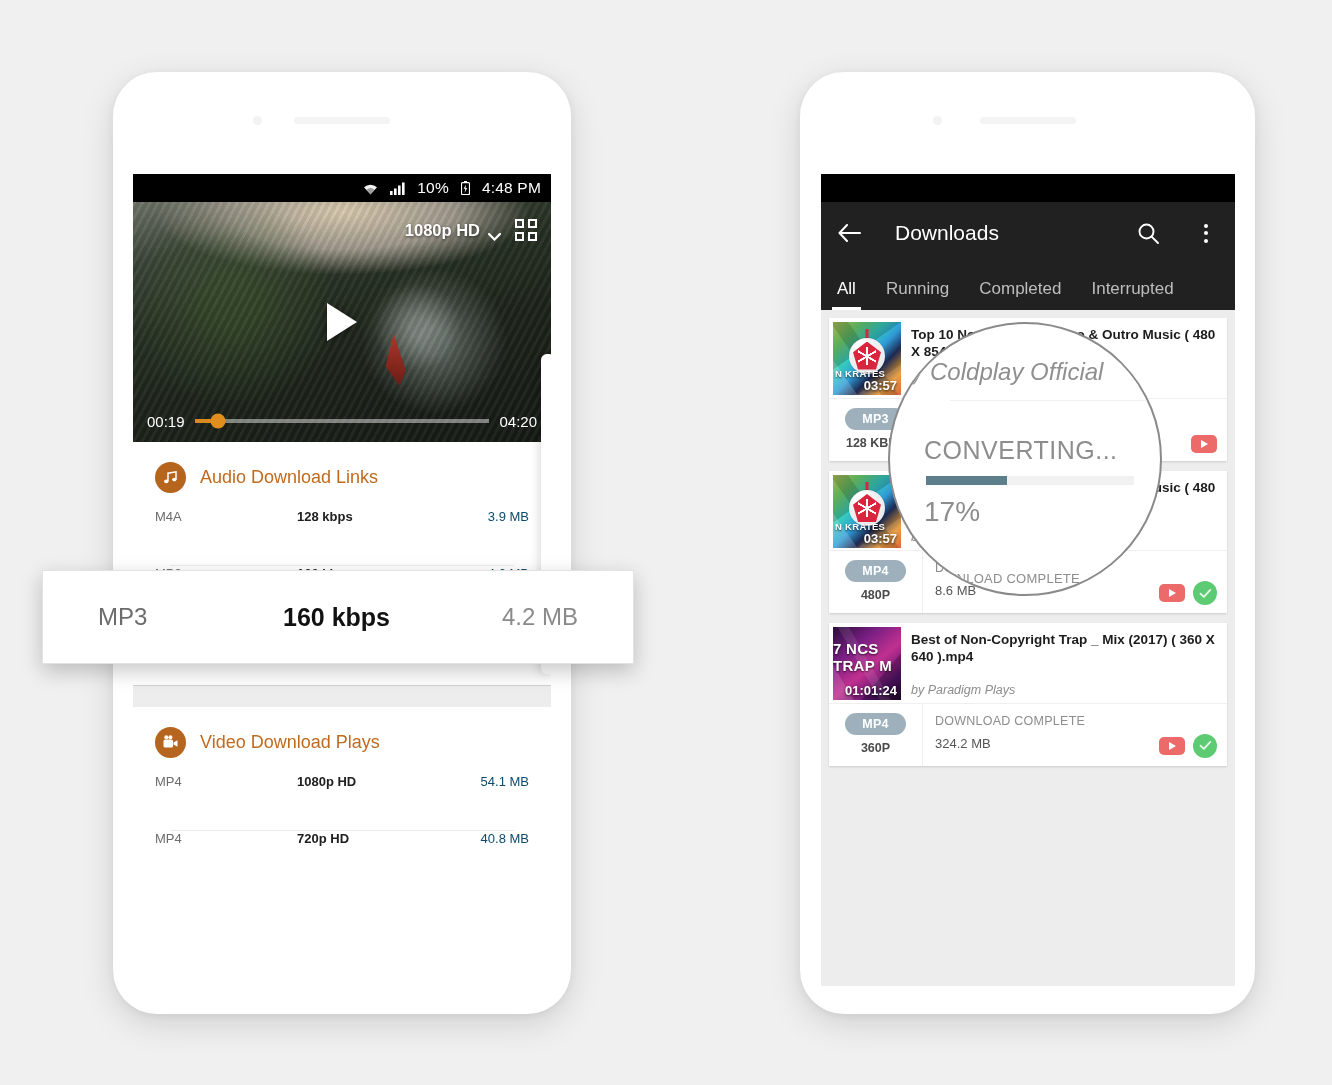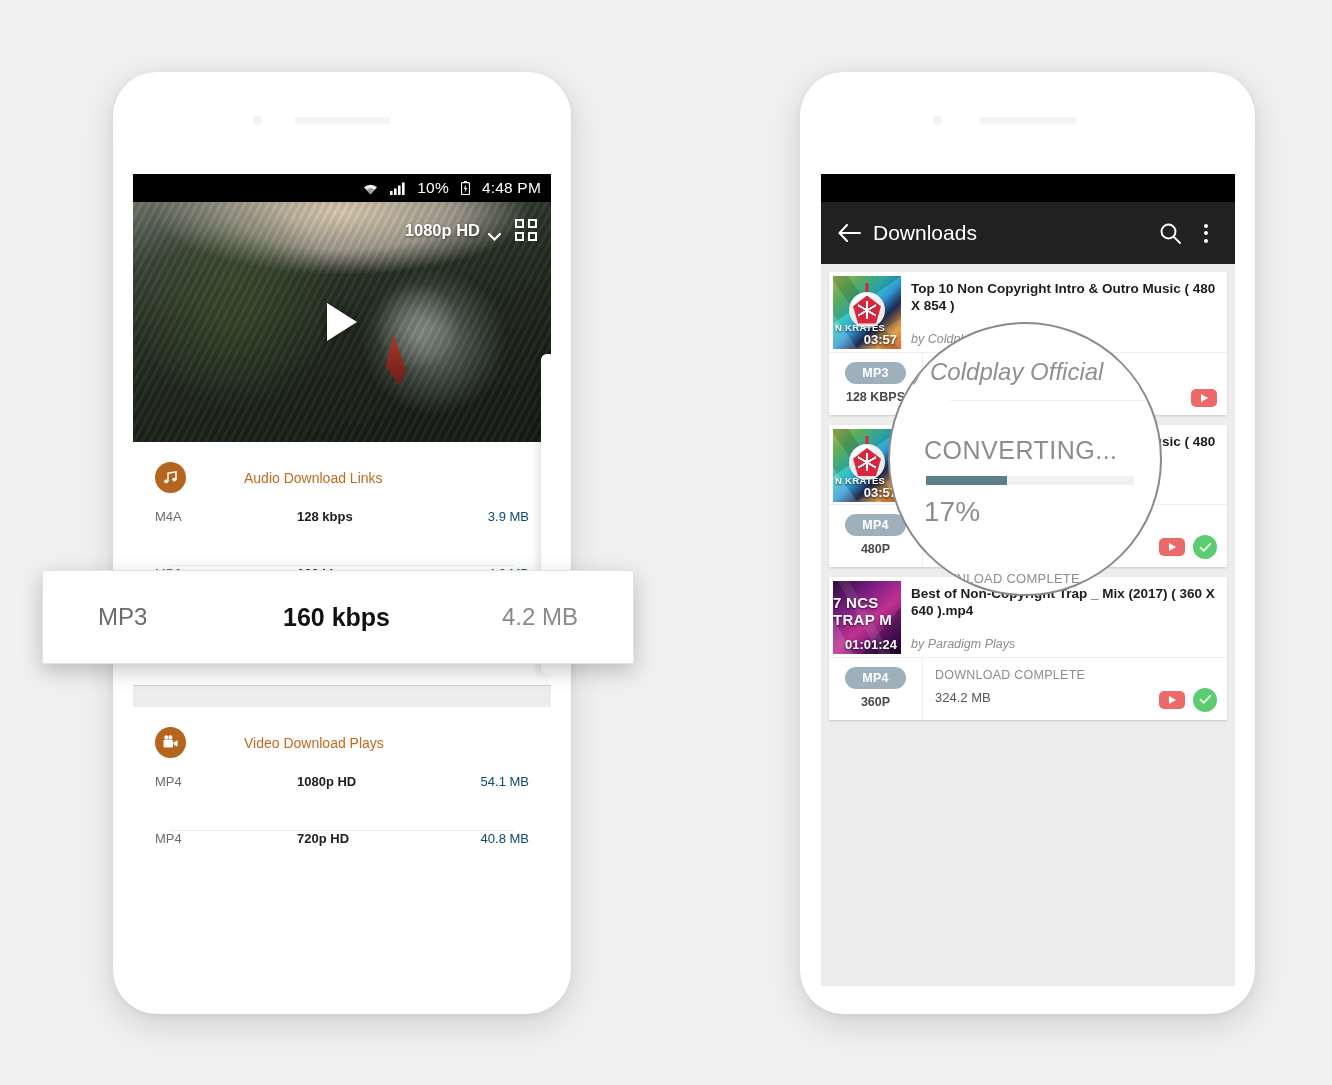--- a/index.html
+++ b/index.html
@@ -115,21 +115,21 @@
 
   .section-head {
     display:flex; align-items:center; gap: 14px;
     padding: 20px 22px 16px 22px;
   }
   .sec-ico {
     width: 31px; height: 31px; border-radius: 50%;
     background: #b5651d; display:flex; align-items:center; justify-content:center;
     color:#fff;
   }
-  .sec-title { color:#c06a1e; font-size: 14px; margin-left: 44px; }
+  .sec-title { color:#c06a1e; font-size: 18px; }
 
   .dl-row {
     display:flex; align-items:flex-start;
     padding: 0 22px; height: 56px;
     font-size: 13px; color:#6c6c6c;
   }
   .dl-fmt { width: 120px; }
   .dl-rate { flex: 1; text-align: left; font-weight: 700; color:#202020; padding-left: 22px;}
   .dl-size { width: 92px; text-align: right; color:#0c4a6e; }
   .row-div { height:1px; background:#ececec; margin: 0 37px; }
@@ -154,21 +154,21 @@
   .callout .c-size { width: 150px; text-align:right; color:#8a8a8a; }
 
   
   .screen-right {
     position:absolute; left: 21px; top: 102px;
     width: 414px; height: 812px; background:#ededed; overflow:hidden;
   }
   .r-status { height: 28px; background:#000; }
   .appbar {
     background:#212121; color:#fff; padding: 0 16px;
-    height: 62px; display:flex; align-items:center; gap: 10px;
+    height: 62px; display:flex; align-items:center; gap: 32px;
   }
   .ab-title { font-size: 21px; flex:1; }
   .ab-ico { width: 26px; height: 26px; display:flex; align-items:center; justify-content:center; }
   .dots { display:flex; flex-direction:column; gap:3.5px; align-items:center; }
   .dots span { width:4px; height:4px; border-radius:50%; background:#fff; display:block; }
 
   .tabs {
     background:#212121; display:flex; align-items:flex-end;
     padding: 0 16px; height: 46px; gap: 30px;
   }
@@ -362,20 +362,28 @@
           <div class="fullscreen">
             <i class="fs-tl"></i>
               <i class="fs-tr"></i>
               <i class="fs-bl"></i>
               <i class="fs-br"></i>
           </div>
         </div>
 
         <div class="play-btn"></div>
 
+        <div class="vid-bottom">
+          <span>00:19</span>
+          <div class="track">
+            <div class="track-fill"></div>
+            <div class="knob"></div>
+          </div>
+          <span>04:20</span>
+        </div>
       </div>
 
       <div class="section-head">
         <span class="sec-ico">
           <svg width="17" height="17" viewBox="0 0 17 17">
               <path d="M6 12.2V4.2l8-1.4v7.6" fill="none" stroke="#fff" stroke-width="1.5"></path>
               <ellipse cx="4.3" cy="12.4" rx="2.2" ry="1.8" fill="#fff"></ellipse>
               <ellipse cx="12.3" cy="10.6" rx="2.2" ry="1.8" fill="#fff"></ellipse>
             </svg>
         </span>
@@ -459,20 +467,26 @@
         </span>
         <span class="ab-ico">
           <span class="dots">
               <span></span>
               <span></span>
               <span></span>
             </span>
         </span>
       </div>
 
+      <div class="tabs">
+        <div class="tab active">All</div>
+        <div class="tab">Running</div>
+        <div class="tab">Completed</div>
+        <div class="tab">Interrupted</div>
+      </div>
 
       <div class="dl-list">
 
         <div class="dl-card">
           <div class="card-top">
             <div class="thumb poly">
               <span class="logo-stem"></span>
               <span class="logo-ball"></span>
               <span class="thumb-brand">N KRATES</span>
               <span class="thumb-time">03:57</span>

